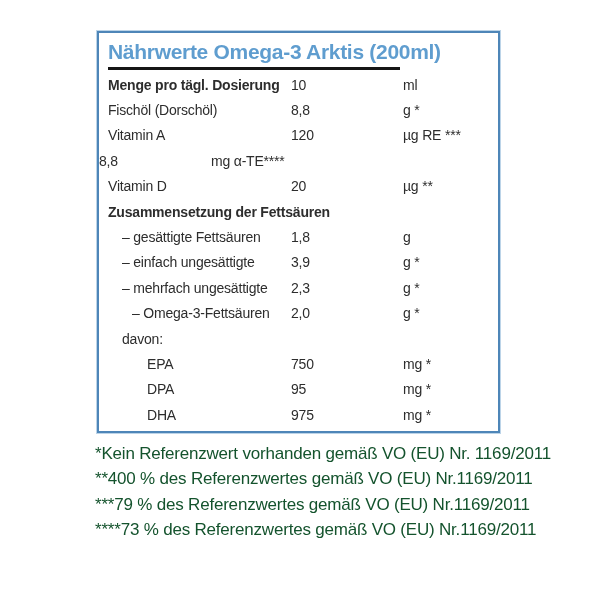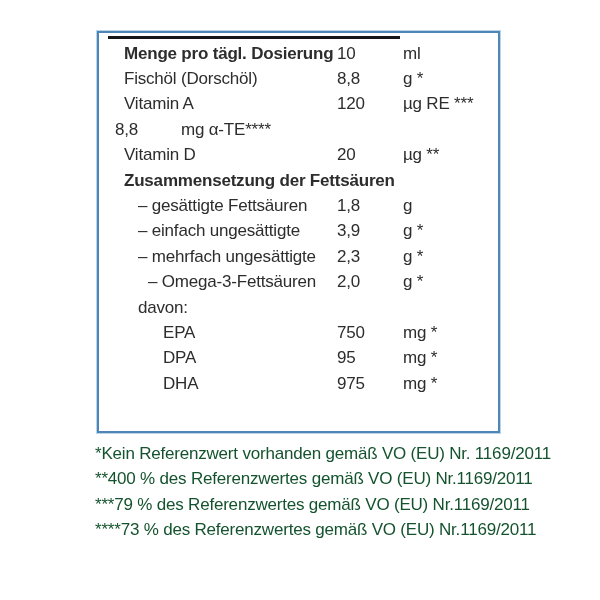--- a/index.html
+++ b/index.html
@@ -20,43 +20,44 @@
     margin:7px 0 0 9px;
     font-size:21px; font-weight:700; letter-spacing:-0.3px;
     color:#5f9dcf; white-space:nowrap; line-height:24px;
   }
   .title-rule {
     margin:3px 0 2px 9px;
     width:292px; height:3px; background:#161616;
   }
   .row {
     display:flex; align-items:center;
-    height:25.4px; font-size:17px; letter-spacing:-0.2px;padding-left:16px;
+    height:25.4px; font-size:14px; letter-spacing:-0.2px;
   }
   .row .label { flex:1 1 auto; min-width:0; white-space:nowrap; }
   .row.bold .label { font-weight:700; }
   .row .num  { flex:0 0 60px; text-align:left; white-space:nowrap; }
   .row .unit { flex:0 0 101px; box-sizing:border-box; padding-left:6px;
-               text-align:left; white-space:nowrap; overflow:visible; }
+               text-align:left; white-space:nowrap; overflow:visible;margin-left:46px; }
   .i0 { padding-left:9px; }
   .i1 { padding-left:23px; }
   .i2 { padding-left:33px; }
   .i3 { padding-left:48px; }
   .footnotes {
     position:absolute; left:95px; top:441px;
     font-size:17px; line-height:25.3px; letter-spacing:-0.2px;
     color:#14532d; white-space:nowrap;
   }
 </style>
 </head>
 <body>
 
 <div class="page">
 
   <div class="panel">
+    <div class="panel-title">Nährwerte Omega-3 Arktis (200ml)</div>
     <div class="title-rule"></div>
     <div class="rows" id="rows">
   <div class="row bold">
     <span class="label i0">Menge pro tägl. Dosierung</span>
     <span class="num">10</span>
     <span class="unit">ml</span>
   </div>
 
   <div class="row">
     <span class="label i0">Fischöl (Dorschöl)</span>

